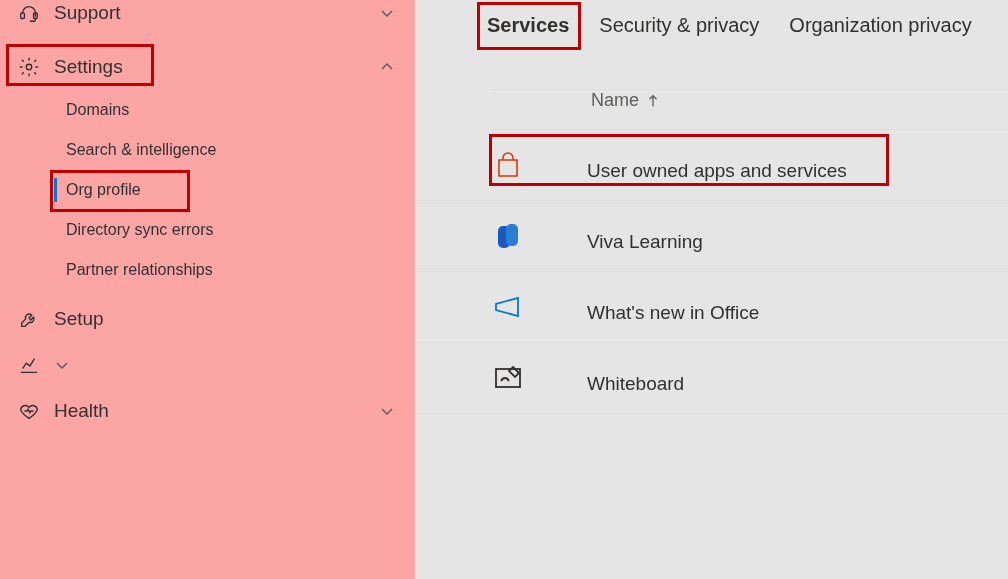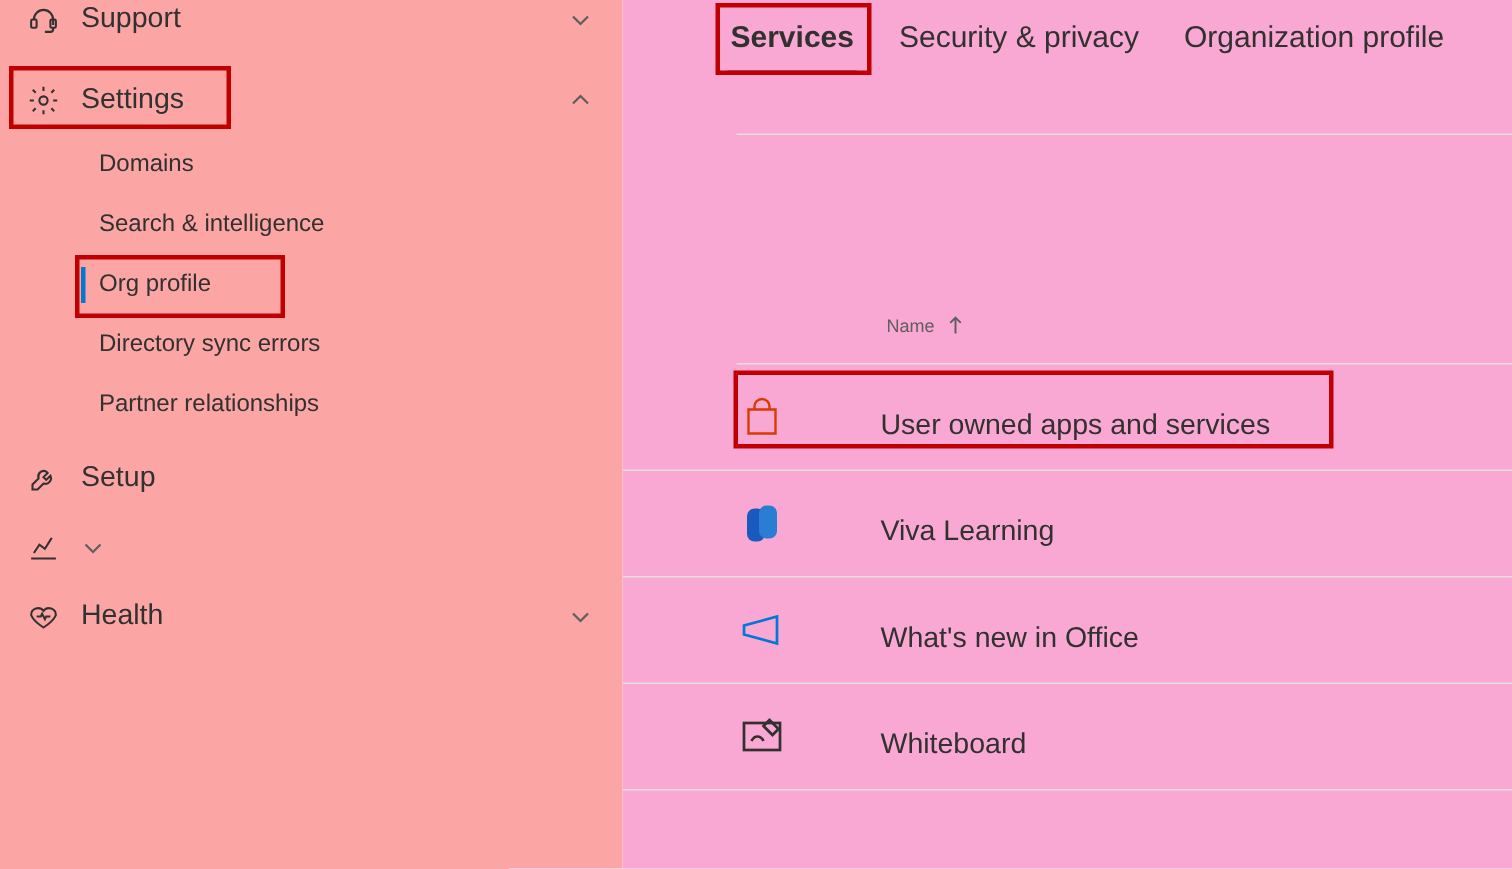--- a/index.html
+++ b/index.html
@@ -67,21 +67,21 @@
       content: "";
       position: absolute;
       left: 54px;
       top: 8px;
       bottom: 8px;
       width: 3px;
       background: #0078d4;
     }
     .main {
       flex: 1;
-      background: #f9a8d4;
+      background: #e5e5e5;
       padding: 8px 0 0 0;
       position: relative;
     }
     .tabs {
       display: flex;
       gap: 26px;
       padding-left: 70px;
     }
     .tab {
       font-size: 20px;
@@ -98,23 +98,22 @@
       position: absolute;
       left: 0; right: 0;
       bottom: -2px;
       height: 2px;
       background: #323130;
     }
     .name-header {
       display: flex;
       align-items: center;
       gap: 8px;
-      margin-top: 120px;
       margin-left: 176px;
-      font-size: 12px;
+      font-size: 18px;
       color: #605e5c;
       padding-bottom: 18px;
       text-align: right;
     }
     .name-header svg {
       width: 12px;
       height: 14px;
       stroke: #605e5c;
       fill: none;
       stroke-width: 1.5;
@@ -241,21 +240,21 @@
     <div style="position:relative;">
       <div class="tab active">
         <span>Services</span>
       </div>
       <div class="highlight-box" style="left:-8px; top:-6px; width:104px; height:48px;"></div>
     </div>
     <div class="tab">
       <span>Security &amp; privacy</span>
     </div>
     <div class="tab">
-      <span>Organization profile</span>
+      <span>Organization privacy</span>
     </div>
   </div>
 
   <hr class="services-rule divider-top">
 
   <div class="name-header">
     <span>Name</span>
     <svg viewBox="0 0 12 16">
         <path d="M6 14V2M2 6l4-4 4 4"></path>
       </svg>

